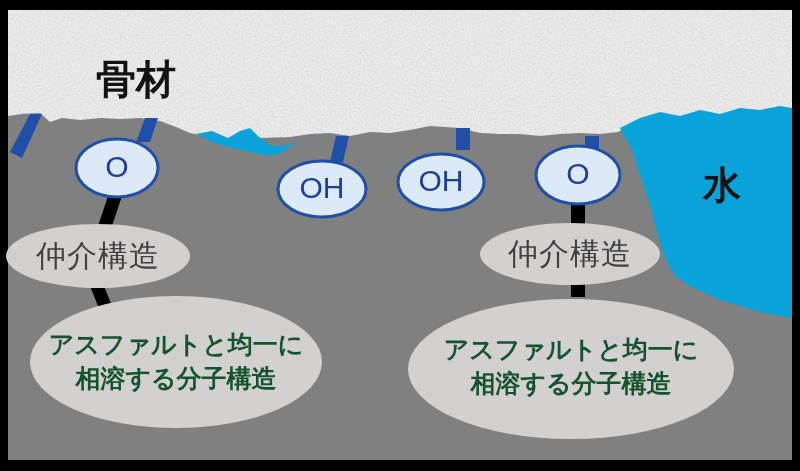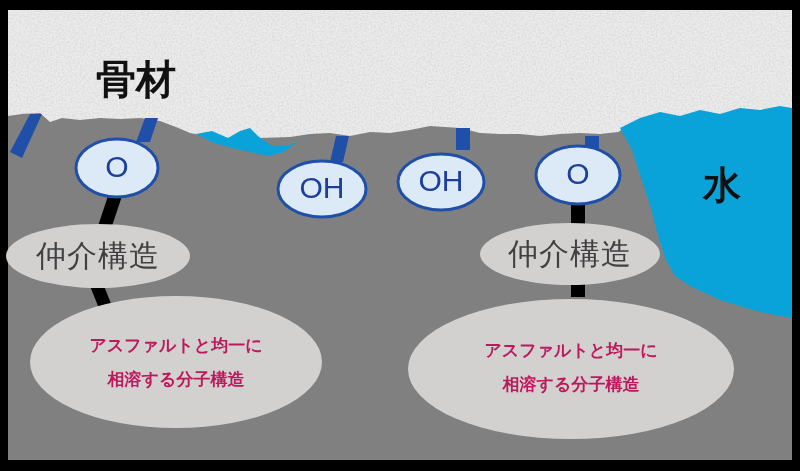--- a/index.html
+++ b/index.html
@@ -5,21 +5,21 @@
   html, body { margin: 0; padding: 0; background: #ffffff; }
   body { width: 800px; height: 471px; overflow: hidden; position: relative; }
   .stage { position: absolute; left: 0; top: 0; width: 636px; height: 471px; }
   svg { display: block; }
   .lbl { position: absolute; text-align: center; white-space: nowrap; pointer-events: none;
          font-family: "DejaVu Sans", "Liberation Sans", sans-serif; }
   .title-aggregate { font-size: 40px; font-weight: bold; color: #111; }
   .title-water { font-size: 38px; font-weight: bold; color: #111; }
   .group-text { font-size: 30px; color: #1c3f9e; font-family: "Liberation Sans", "DejaVu Sans", sans-serif; }
   .mediator-text { font-size: 30px; color: #404040; font-weight: normal; letter-spacing: 1px; }
-  .molecule-text { font-size: 17px; color: #be185d; font-weight: bold; line-height: 34px; }
+  .molecule-text { font-size: 25px; color: #14532d; font-weight: bold; line-height: 34px; }
 </style>
 </head>
 <body>
 
 <div class="stage">
   <svg width="800" height="471" viewBox="0 0 800 471">
     <defs>
       <filter id="grain" x="0" y="0" width="100%" height="100%">
         <feTurbulence type="fractalNoise" baseFrequency="0.55" numOctaves="2" seed="7" result="n"></feTurbulence>
         <feColorMatrix type="matrix" values="0 0 0 0 0.55  0 0 0 0 0.55  0 0 0 0 0.55  0 0 0 -1.6 1.05" in="n" result="speck"></feColorMatrix>

